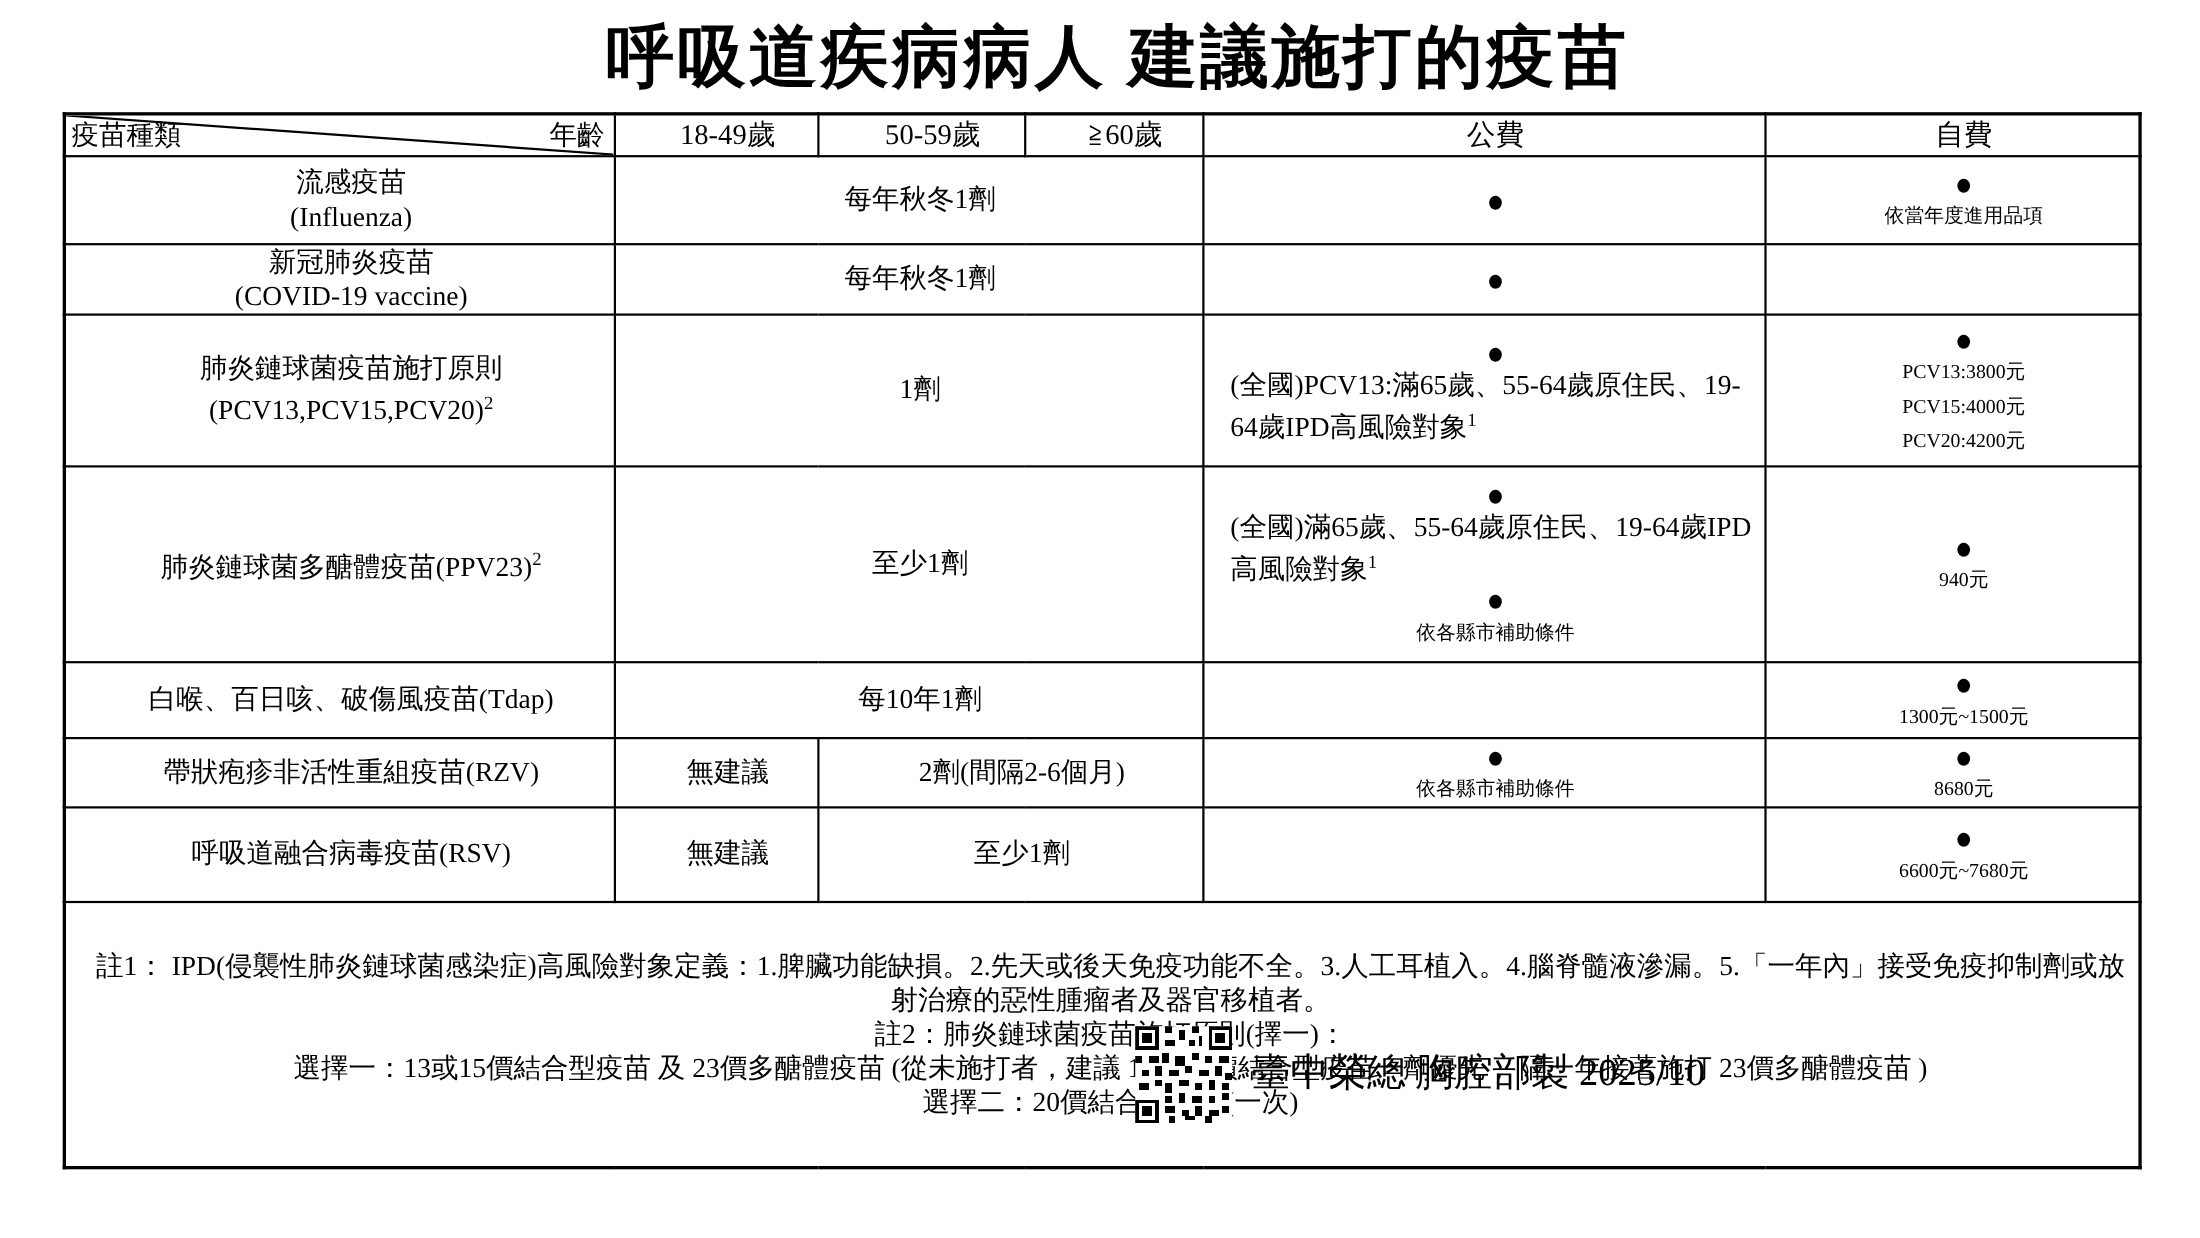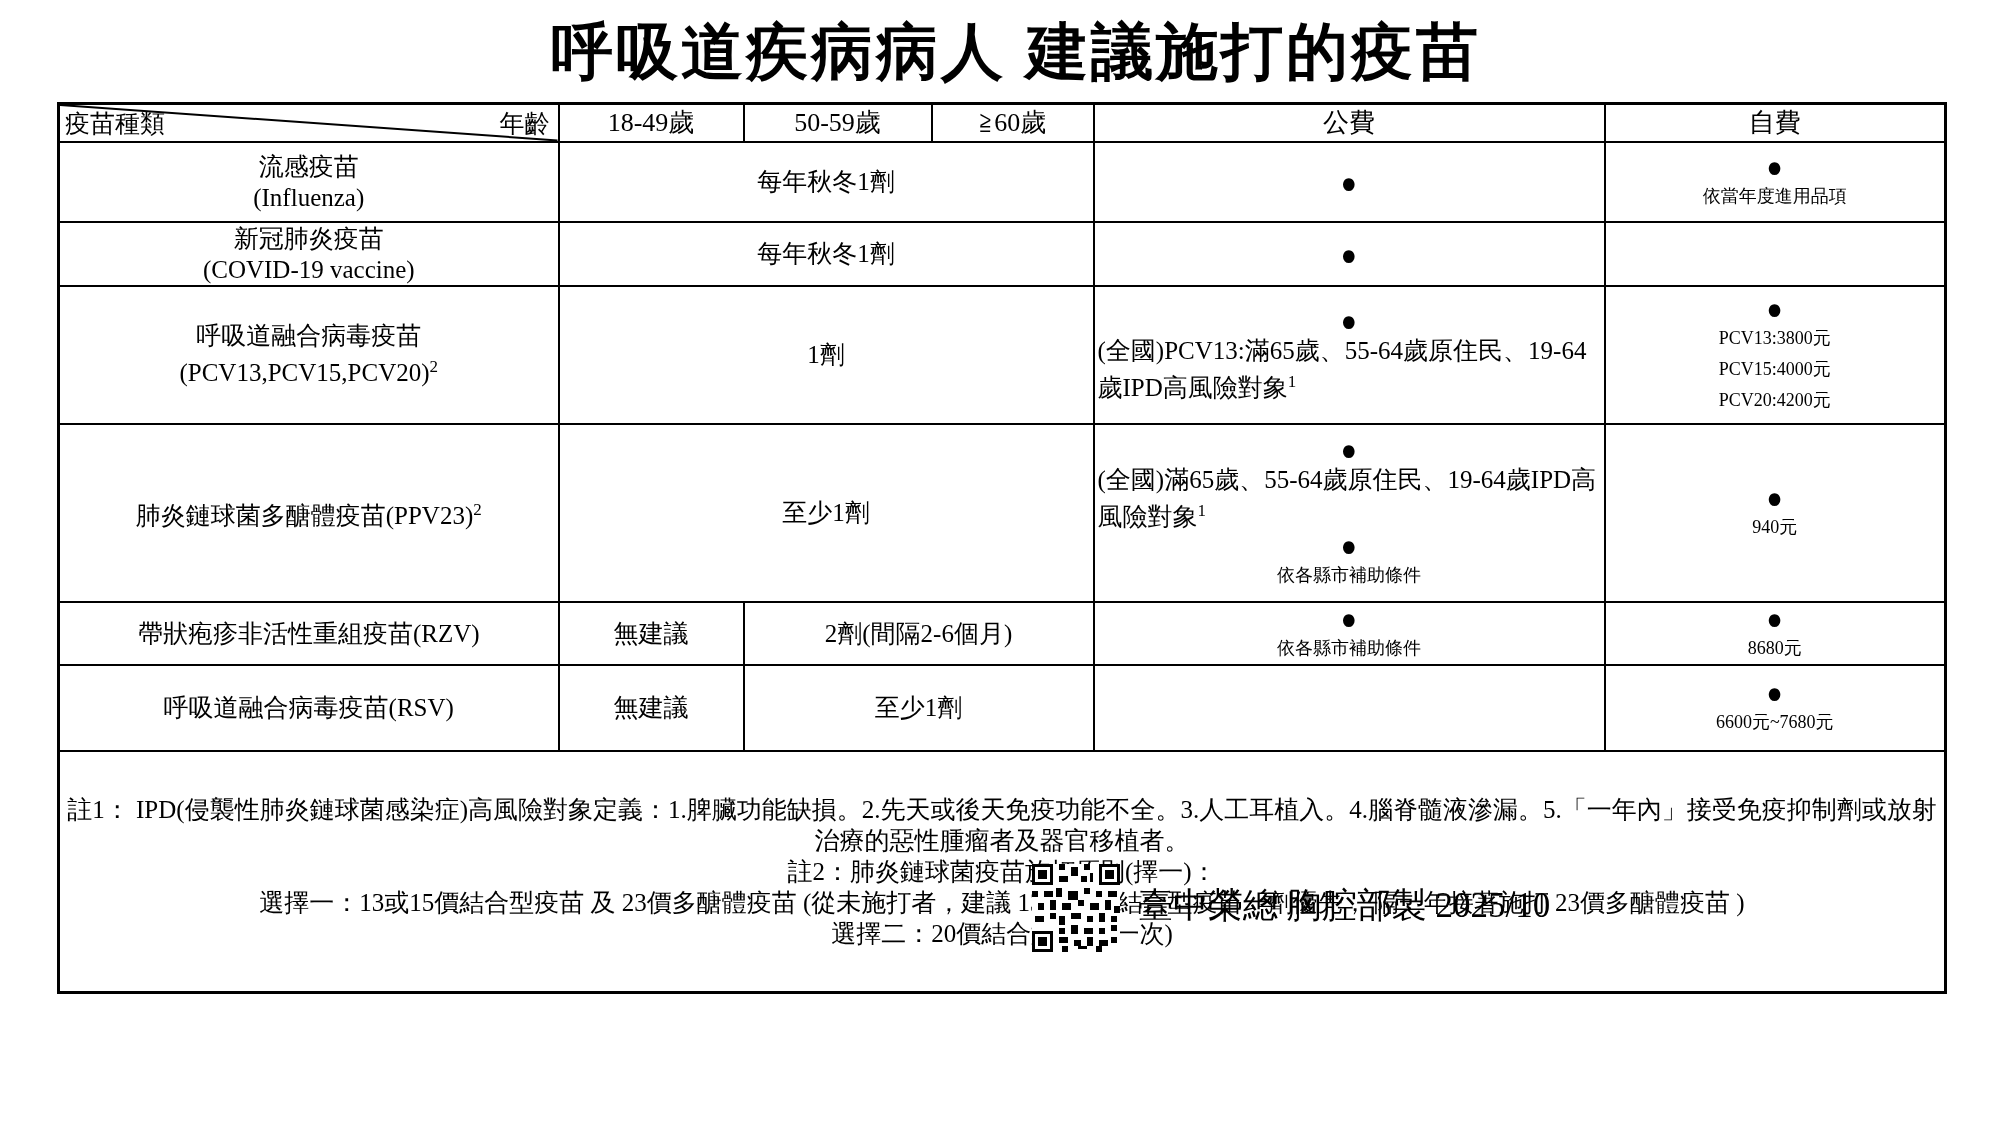--- a/index.html
+++ b/index.html
@@ -28,20 +28,21 @@
     margin-top: 8px;
     border: 3px solid #000;
   }
   table.vaccine td {
     border: 2px solid #000;
     text-align: center;
     vertical-align: middle;
     font-size: 25px;
     line-height: 31px;
     overflow: hidden;
+    padding-left: 21px;
   }
 
   
   tr.hrow  td { height: 38px; }
   tr.r1    td { height: 80px; }
   tr.r2    td { height: 64px; }
   tr.r3    td { height: 138px; }
   tr.r4    td { height: 178px; }
   tr.r5    td { height: 69px; }
   tr.r6    td { height: 57px; }
@@ -152,21 +153,21 @@
       </td>
       <td class="sched-cell" colspan="3">每年秋冬1劑</td>
       <td class="mark-cell">
         <span class="bullet">●</span>
       </td>
       <td></td>
     </tr>
 
     <tr class="r3">
       <td class="name-cell">
-        <div>呼吸道融合病毒疫苗</div>
+        <div>肺炎鏈球菌疫苗施打原則</div>
         <div><span>(PCV13,PCV15,PCV20)</span><sup>2</sup></div>
       </td>
       <td class="sched-cell" colspan="3">1劑</td>
       <td class="mark-cell">
         <span class="bullet">●</span>
         <div class="note-left"><span>(全國)PCV13:滿65歲、55-64歲原住民、19-64歲IPD高風險對象</span><sup>1</sup></div>
       </td>
       <td class="mark-cell">
         <span class="bullet">●</span>
         <div class="note-center">PCV13:3800元</div>
@@ -185,20 +186,29 @@
         <div class="note-left"><span>(全國)滿65歲、55-64歲原住民、19-64歲IPD高風險對象</span><sup>1</sup></div>
         <span class="bullet">●</span>
         <div class="note-center">依各縣市補助條件</div>
       </td>
       <td class="mark-cell">
         <span class="bullet">●</span>
         <div class="note-center">940元</div>
       </td>
     </tr>
 
+    <tr class="r5">
+      <td class="name-cell">白喉、百日咳、破傷風疫苗(Tdap)</td>
+      <td class="sched-cell" colspan="3">每10年1劑</td>
+      <td></td>
+      <td class="mark-cell">
+        <span class="bullet">●</span>
+        <div class="note-center">1300元~1500元</div>
+      </td>
+    </tr>
 
     <tr class="r6">
       <td class="name-cell">帶狀疱疹非活性重組疫苗(RZV)</td>
       <td class="sched-cell">無建議</td>
       <td class="sched-cell" colspan="2">2劑(間隔2-6個月)</td>
       <td class="mark-cell">
         <span class="bullet">●</span>
         <div class="note-center">依各縣市補助條件</div>
       </td>
       <td class="mark-cell">

